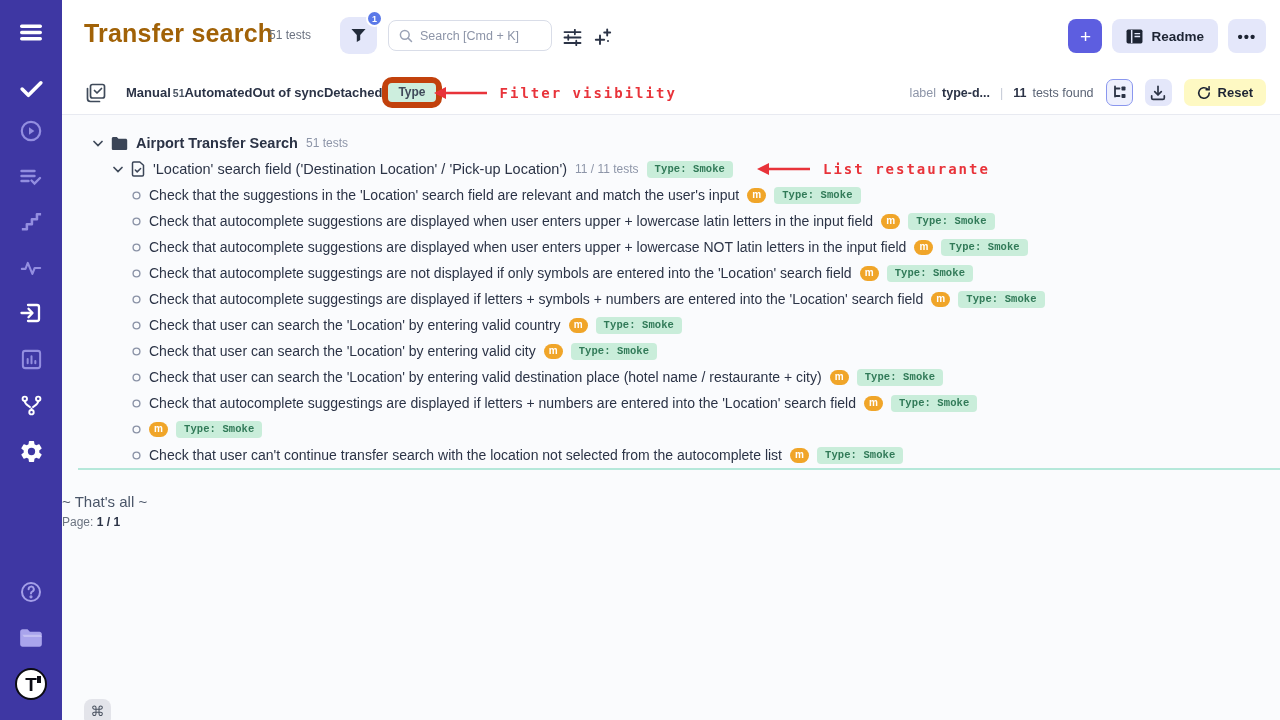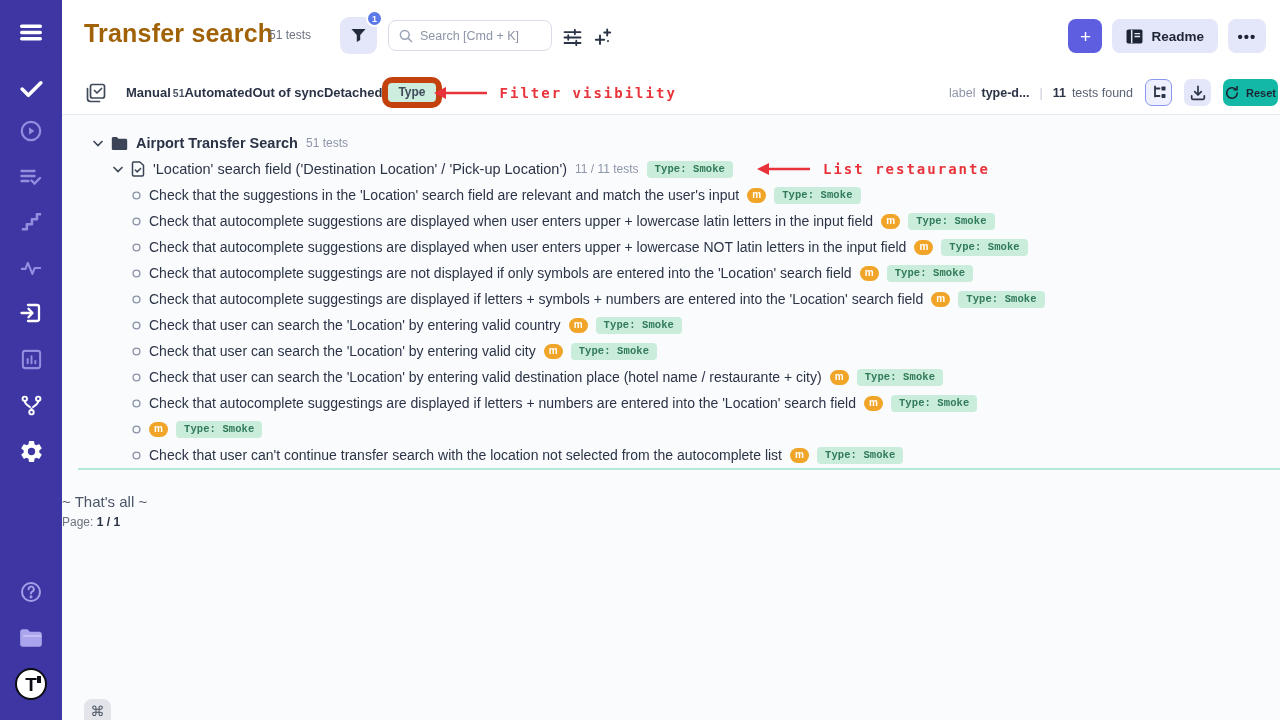--- a/index.html
+++ b/index.html
@@ -36,28 +36,28 @@
   
   .toolbar { position:relative; height:44px; background:#ffffff; border-bottom:1px solid #e8eaf1; }
   .select-all { position:absolute; left:24px; top:12px; width:20px; height:20px; cursor:pointer; }
   .tabs { position:absolute; left:64px; top:0; height:43px; display:flex; align-items:center; }
   .tab { font-size:13px; font-weight:700; color:#2b3346; cursor:pointer; white-space:nowrap; }
   .tab .cnt { font-size:10.5px; font-weight:700; color:#4b5563; margin-left:2px; }
   .type-chip { display:inline-flex; align-items:center; padding:2px 10px 3px; border-radius:10px; border:6px solid #c2410c; background:#cdeede; color:#3f4a5a; font-weight:700; font-size:12px; cursor:pointer; }
   .annotation { font-family:"DejaVu Sans Mono", monospace; font-weight:700; font-size:14px; letter-spacing:2px; color:#e8333a; white-space:nowrap; }
   .red-arrow { flex:none; }
 
-  .toolbar-right { position:absolute; right:2px; top:0; height:43px; display:flex; align-items:center; gap:12px; }
+  .toolbar-right { position:absolute; right:14px; top:0; height:43px; display:flex; align-items:center; gap:12px; }
   .filter-summary { font-size:12.5px; color:#8d95a8; display:flex; align-items:center; gap:6px; white-space:nowrap; }
   .filter-summary b { color:#2b3346; }
   .sep { color:#c5cad6; margin:0 4px; }
   .found-text { color:#5a6374; }
   .icon-btn { width:27px; height:27px; border-radius:7px; background:#e4e7fa; border:none; cursor:pointer; display:flex; align-items:center; justify-content:center; }
   .icon-btn.active { background:#eef0fd; border:1.5px solid #8a97ee; }
-  .btn-reset { height:27px; background:#14b8a6; border:none; border-radius:7px; font-weight:700; font-size:11px; color:#1d2433; cursor:pointer; display:flex; align-items:center; gap:7px; padding:0 2px; font-family:"Liberation Sans", sans-serif; }
+  .btn-reset { height:27px; background:#fef9c3; border:none; border-radius:7px; font-weight:700; font-size:13px; color:#1d2433; cursor:pointer; display:flex; align-items:center; gap:7px; padding:0 13px; font-family:"Liberation Sans", sans-serif; }
 
   
   .content { position:relative; height:605px; background:#fafbfd; padding-top:15px; }
   .row { display:flex; align-items:center; height:26px; gap:8px; white-space:nowrap; }
   .folder-row { margin-left:31px; cursor:pointer; }
   .suite-row  { margin-left:51px; cursor:pointer; }
   .test-row   { margin-left:70px; cursor:pointer; }
   .chev { width:10px; display:flex; align-items:center; justify-content:center; flex:none; cursor:pointer; }
   .folder-name { font-size:14.5px; font-weight:700; color:#2b3346; }
   .suite-name  { font-size:14.5px; font-weight:500; color:#2b3346; }

